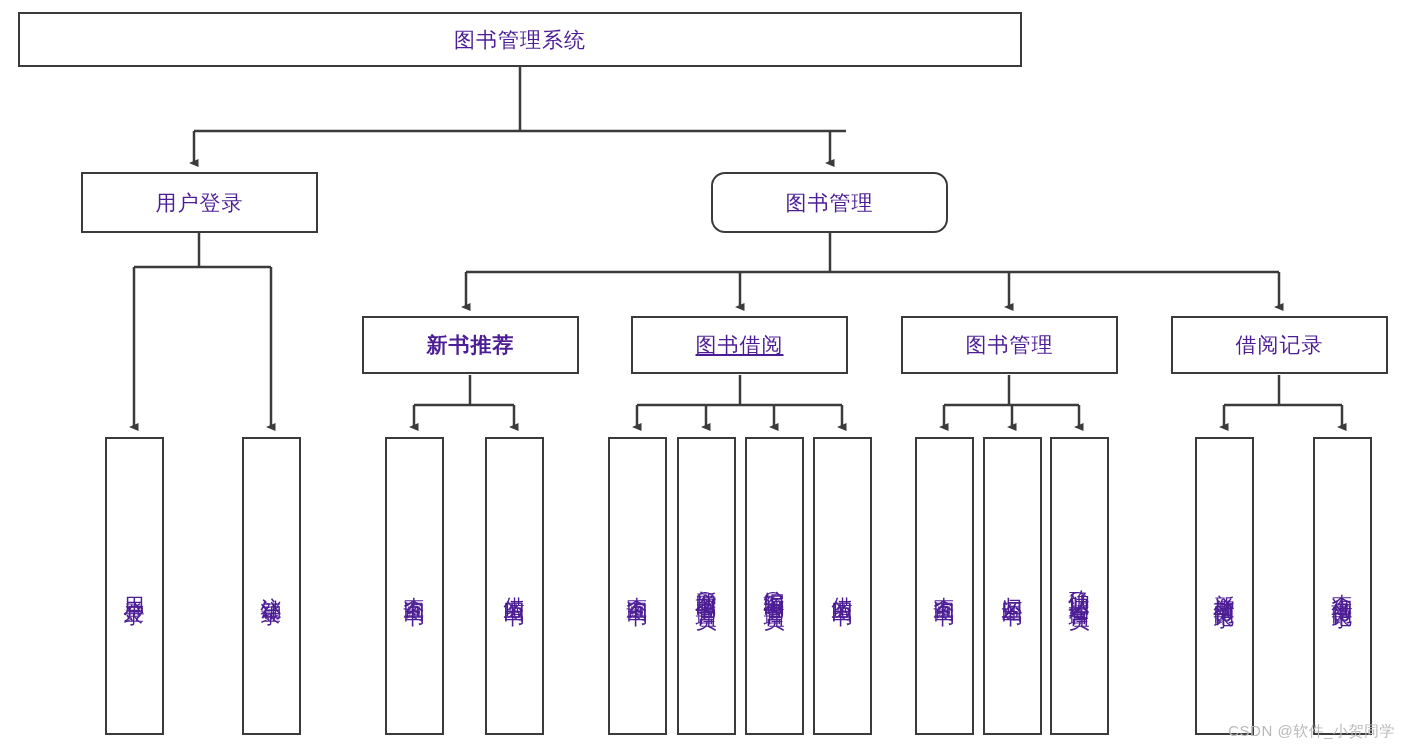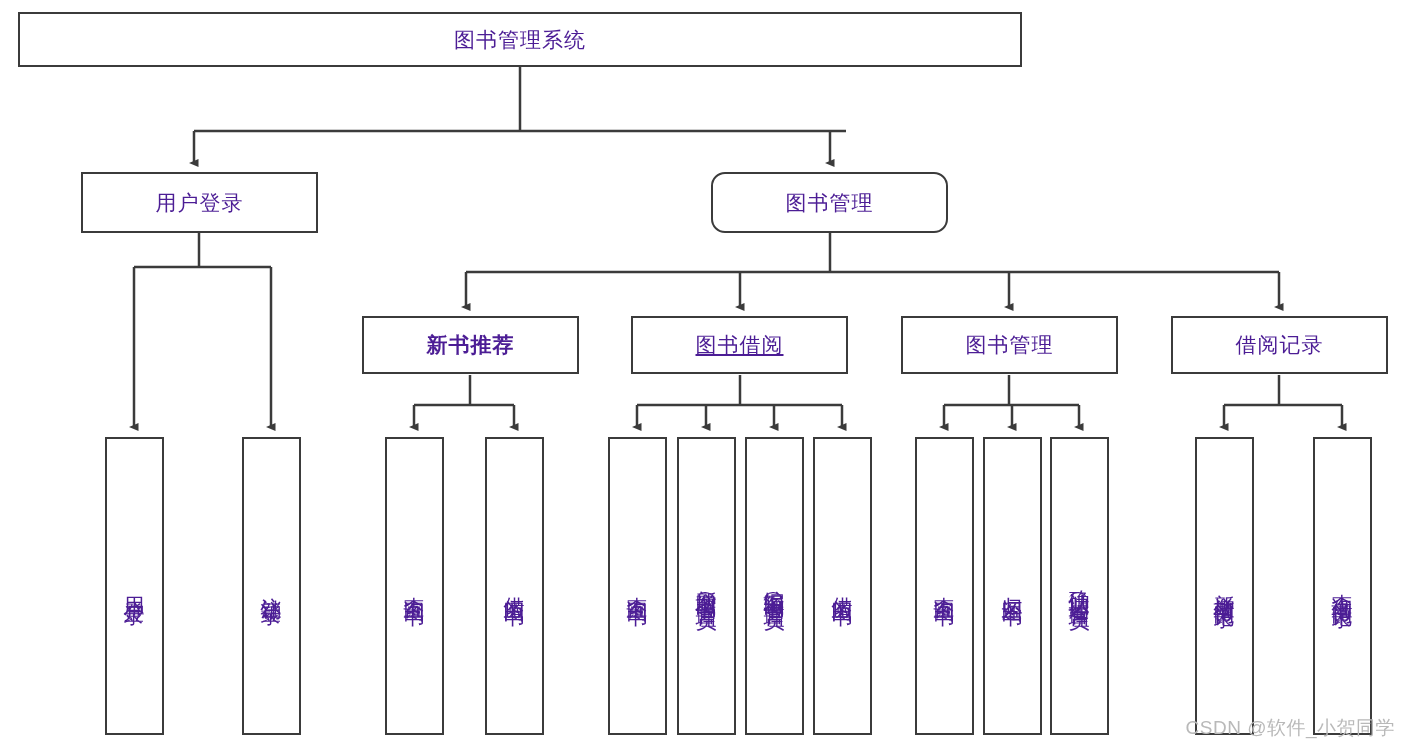--- a/index.html
+++ b/index.html
@@ -51,21 +51,21 @@
   .node.v > span {
     writing-mode: vertical-rl;
     text-orientation: upright;
     display: block;
     white-space: nowrap;
   }
   .watermark {
     position: absolute;
     right: 10px;
     bottom: 6px;
-    font-size: 19px;
+    font-size: 15px;
     color: #b9b9b9;
     letter-spacing: 0.5px;
     white-space: nowrap;
   }
 </style>
 </head>
 <body>
 
 <div id="canvas">
 

